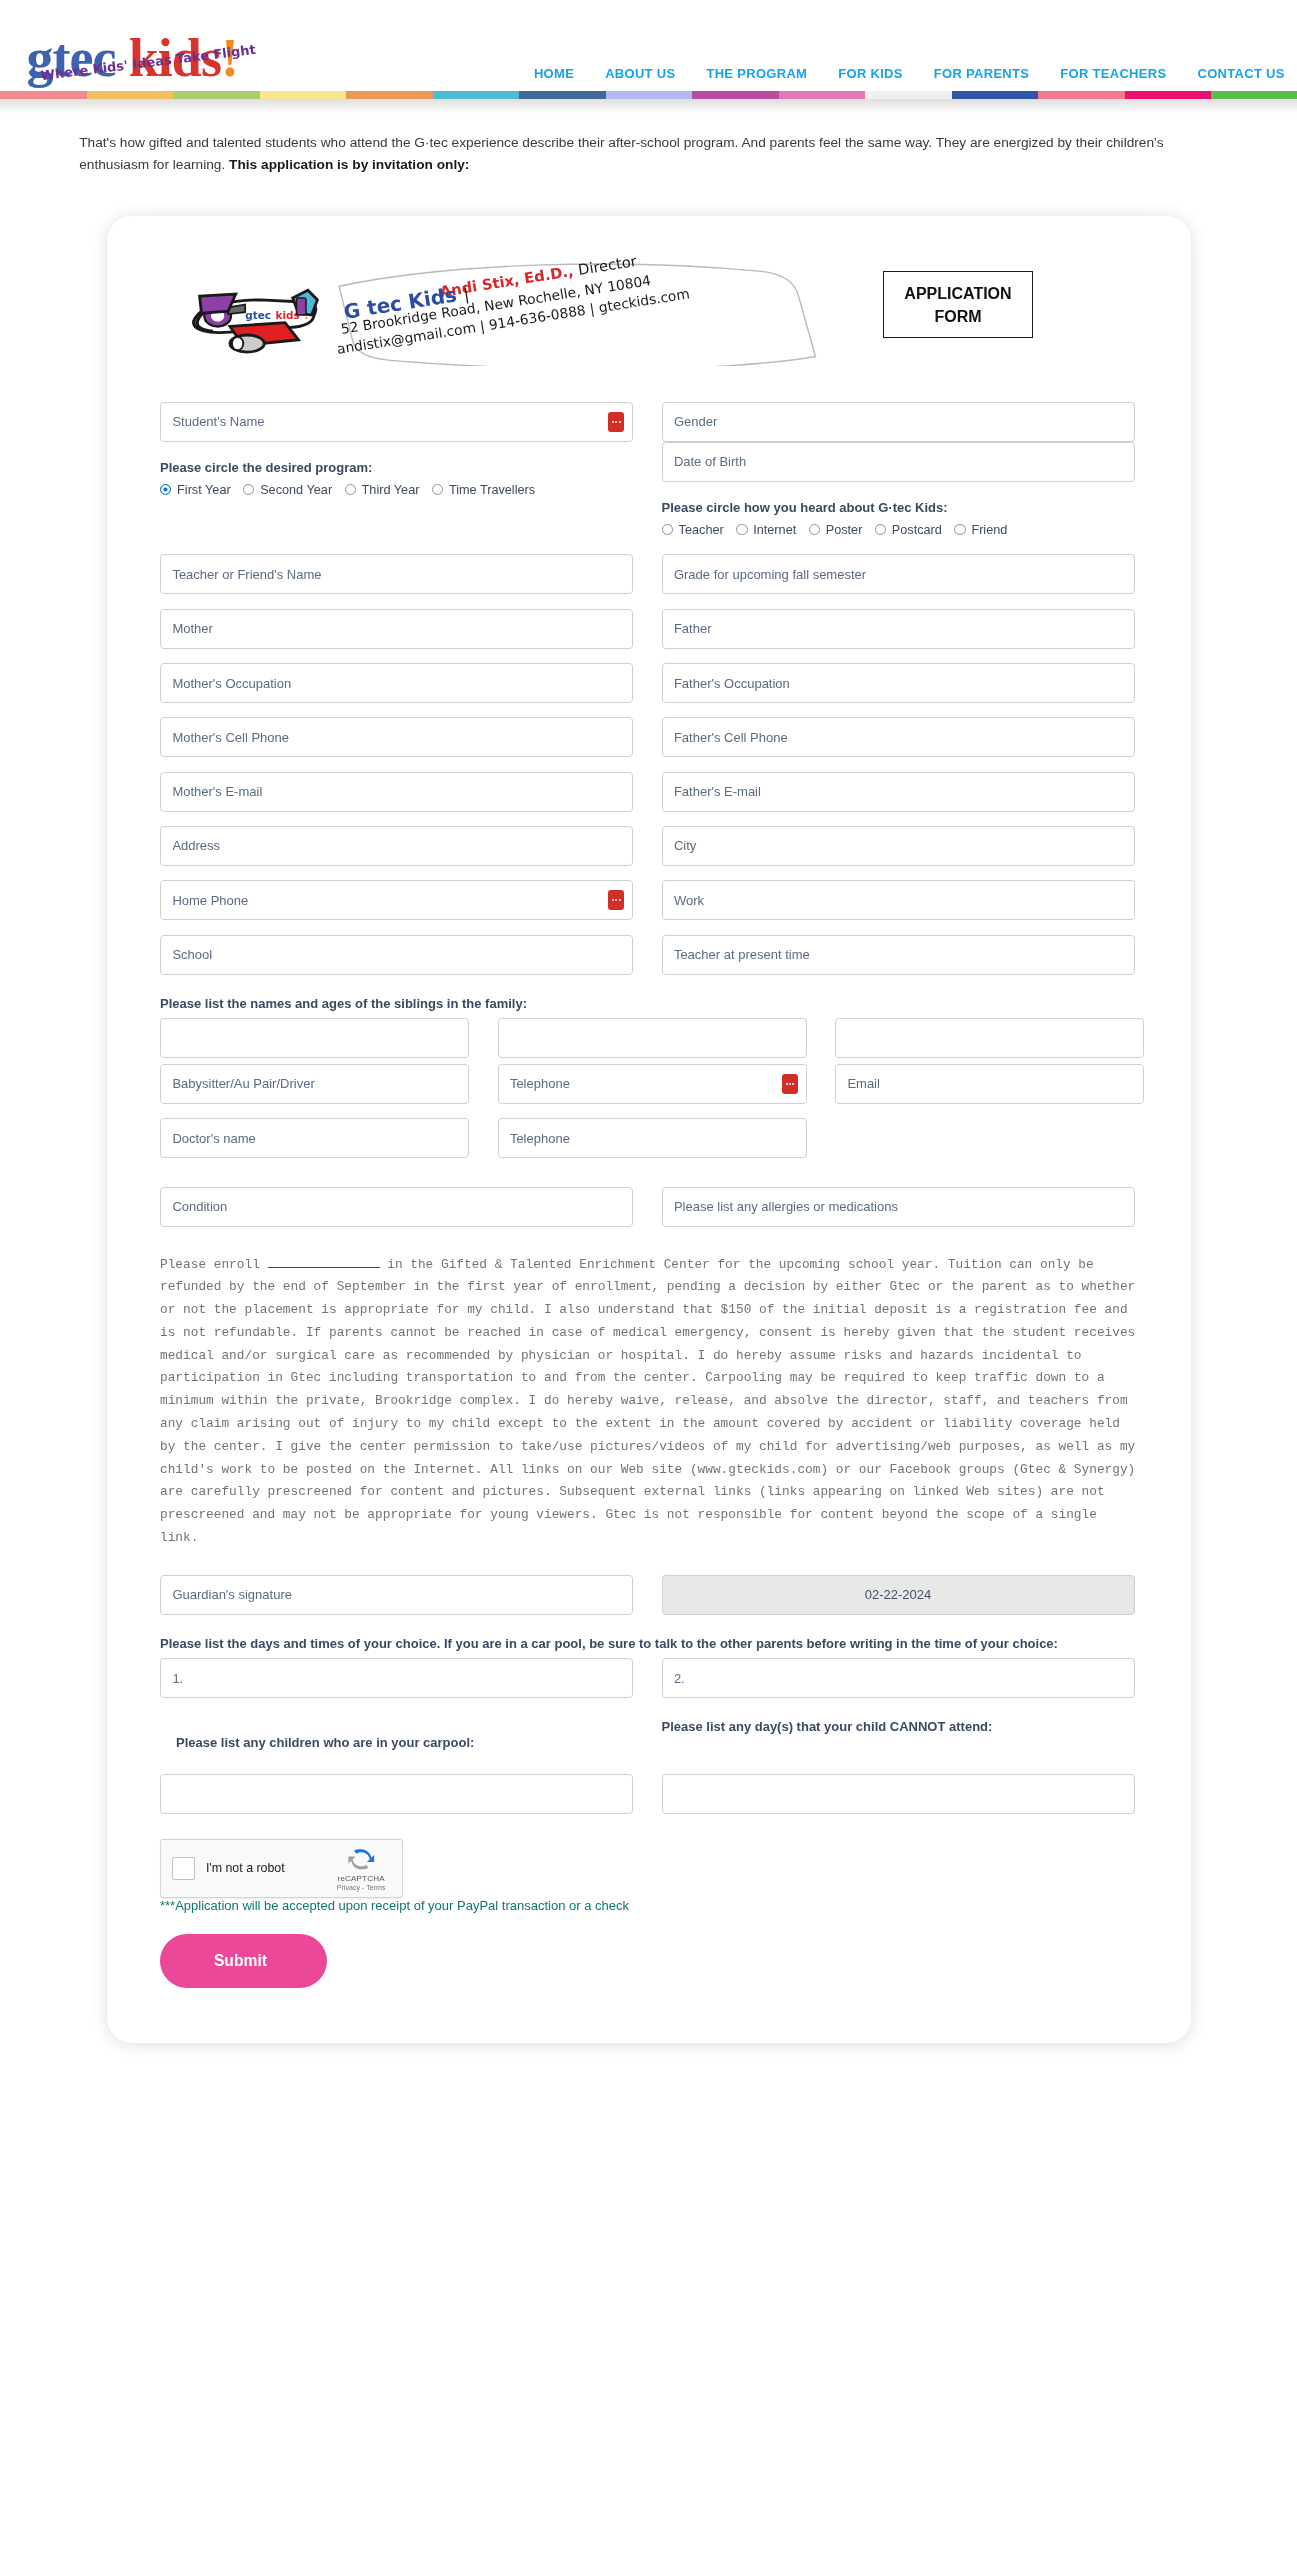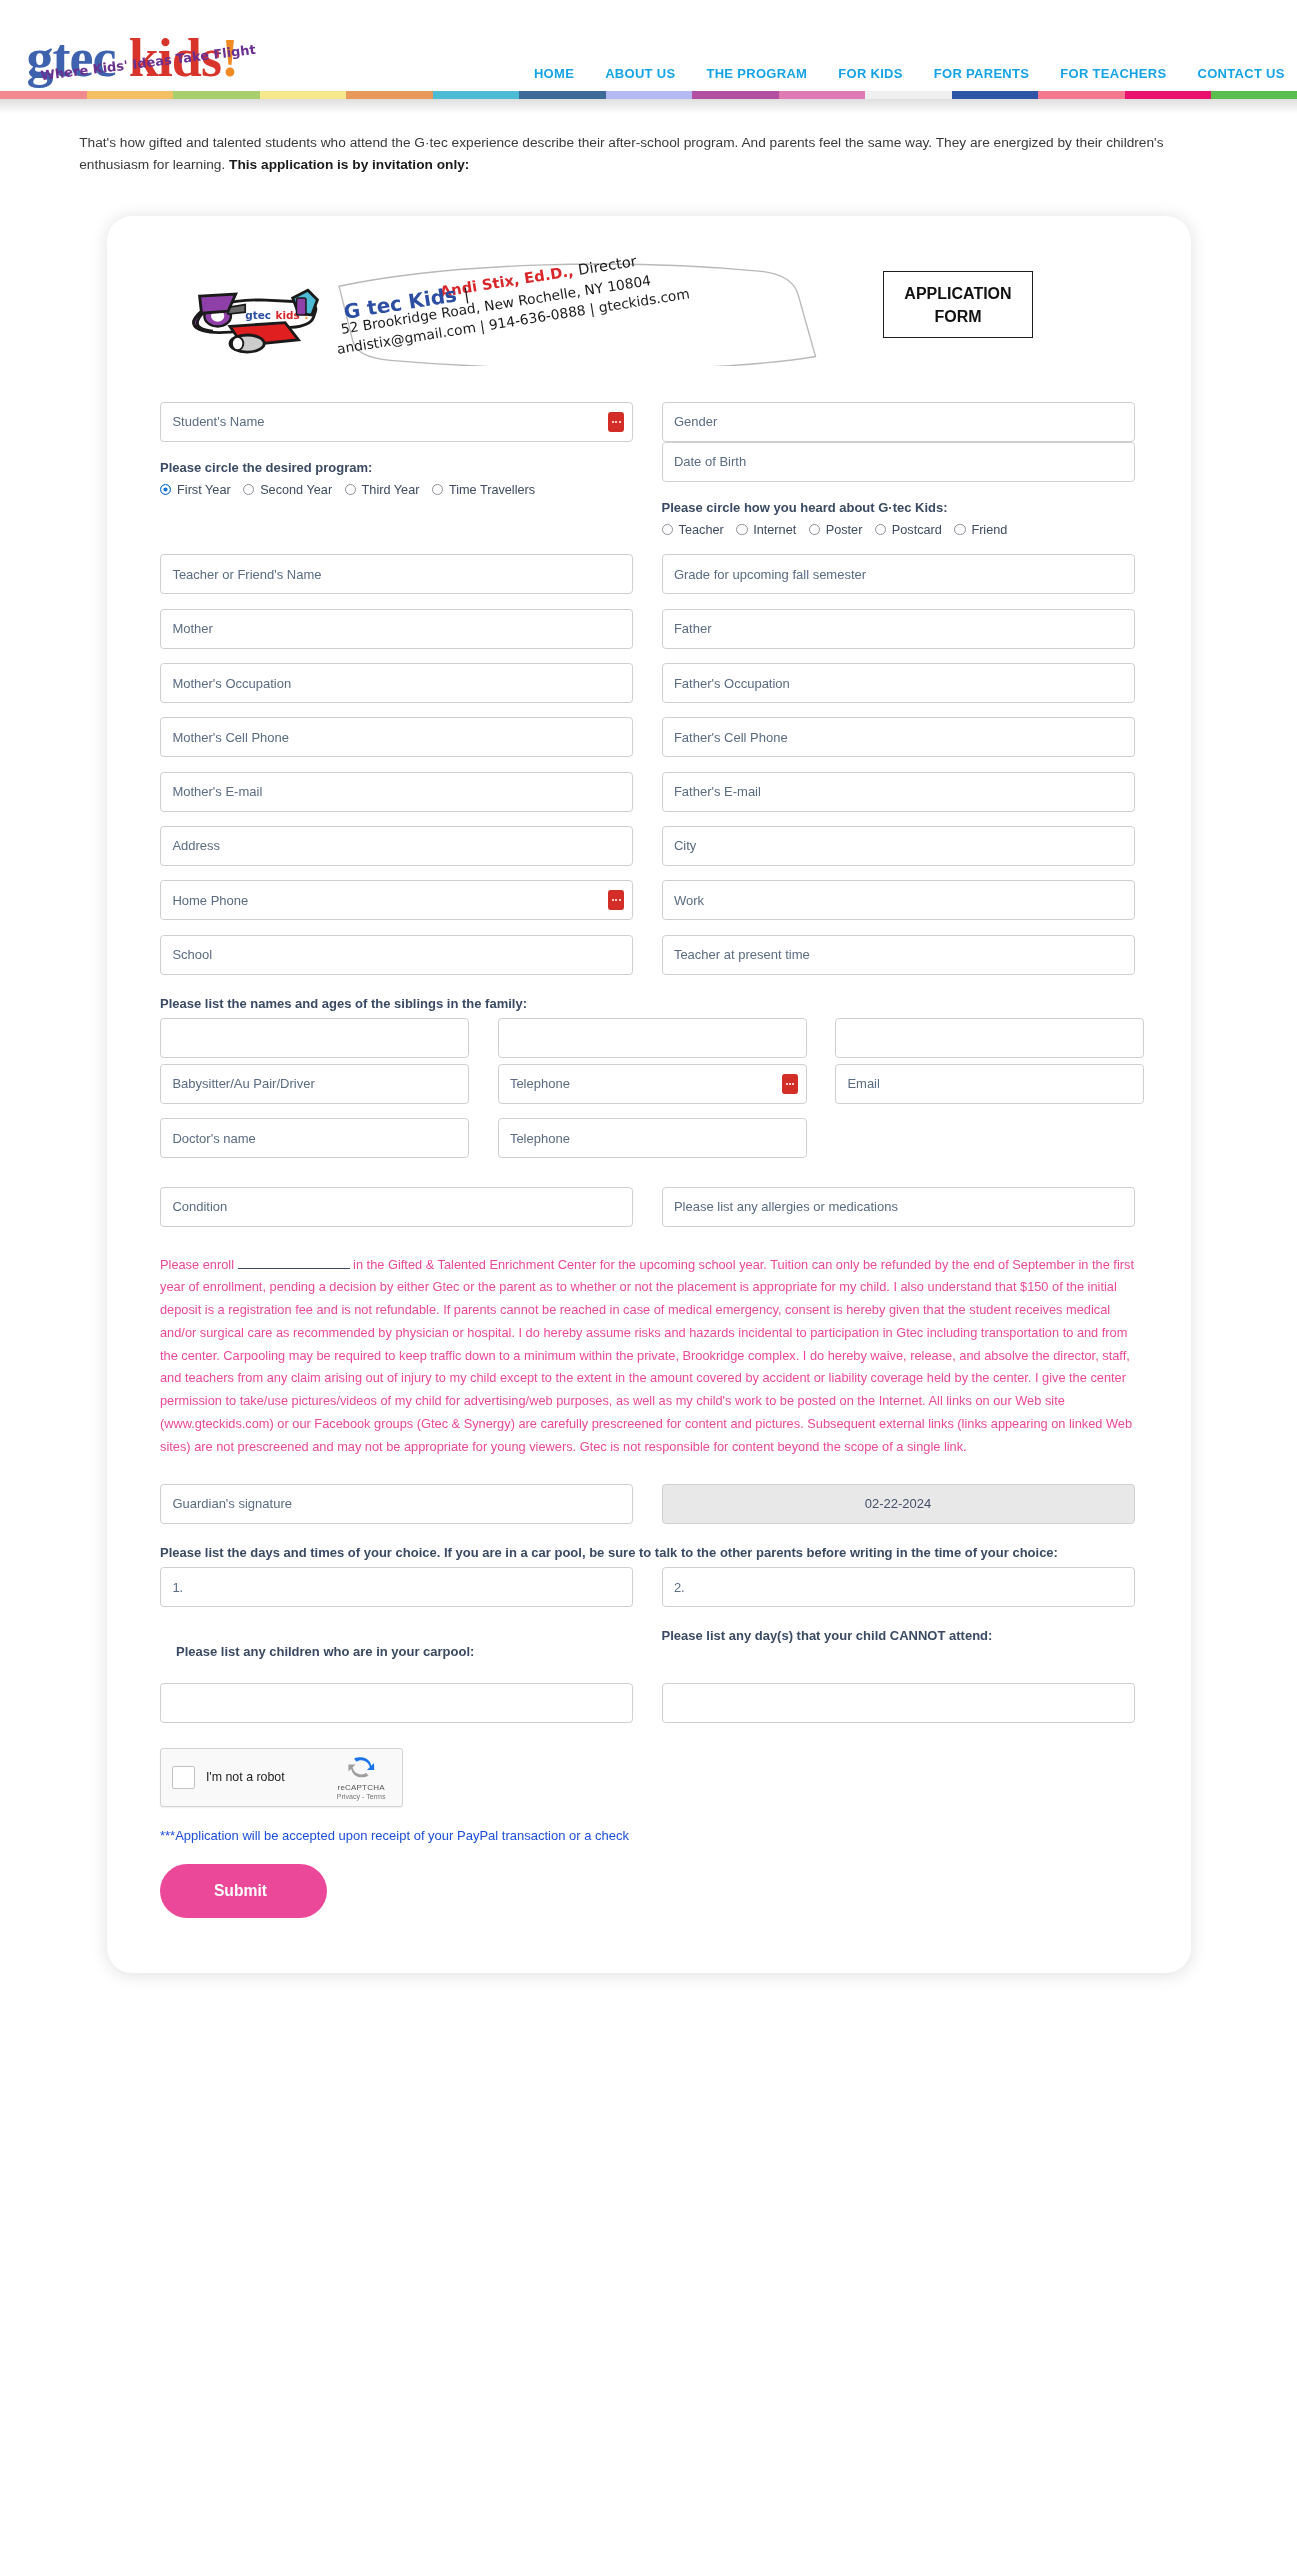--- a/index.html
+++ b/index.html
@@ -253,22 +253,23 @@
     border-color: #1273d4;
     background: #1273d4;
     box-shadow: inset 0 0 0 2.4px #fff;
   }
 
   
   .legal {
     margin-top: 27px;
     font-size: 12.8px;
     line-height: 1.78;
-    color: #ec4899;
+    color: #737373;
     text-align: left;
+    font-family: Liberation Mono, monospace;
   }
   .legal .blank {
     display: inline-block;
     width: 112px;
     border-bottom: 1px solid #3a4a63;
     height: 13.3px;
     vertical-align: baseline;
   }
 
   
@@ -301,23 +302,22 @@
   }
   .rc-brand {
     width: 59px;
     text-align: center;
   }
   .rc-logo { width: 28.5px; height: 28.5px; margin: 0 auto; display: block; }
   .rc-name { font-size: 8px; color: #555; margin-top: 1px; letter-spacing: 0.2px; }
   .rc-links { font-size: 7.1px; color: #777; margin-top: 1px; }
 
   .note {
-    margin-top: 21px;
     font-size: 13px;
-    color: #1d4ed8;
+    color: #0f766e;
   }
   .submit-btn {
     margin-top: 21px;
     width: 167px;
     height: 54px;
     border-radius: 28.5px;
     background: #ec4899;
     color: #ffffff;
     border: none;
     font-family: "Liberation Sans", sans-serif;

